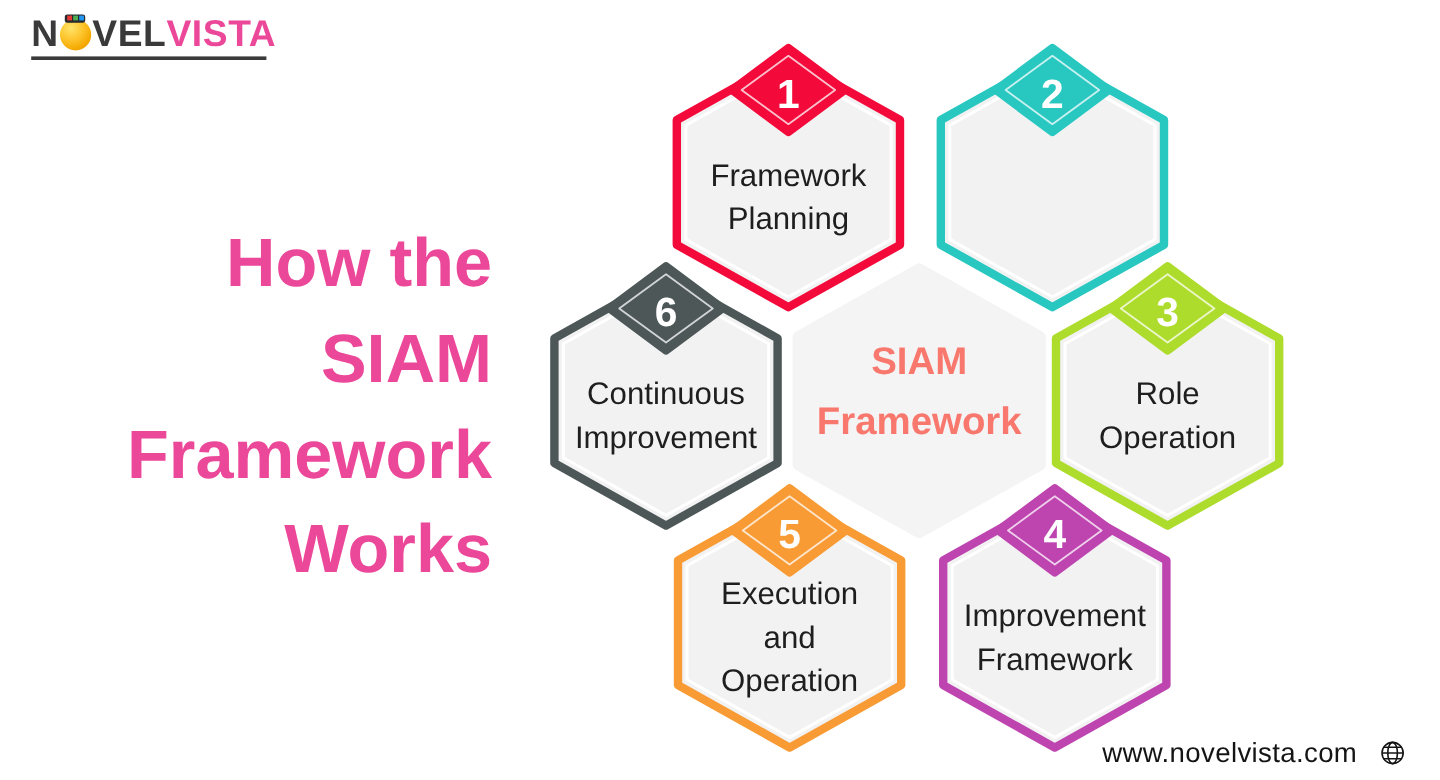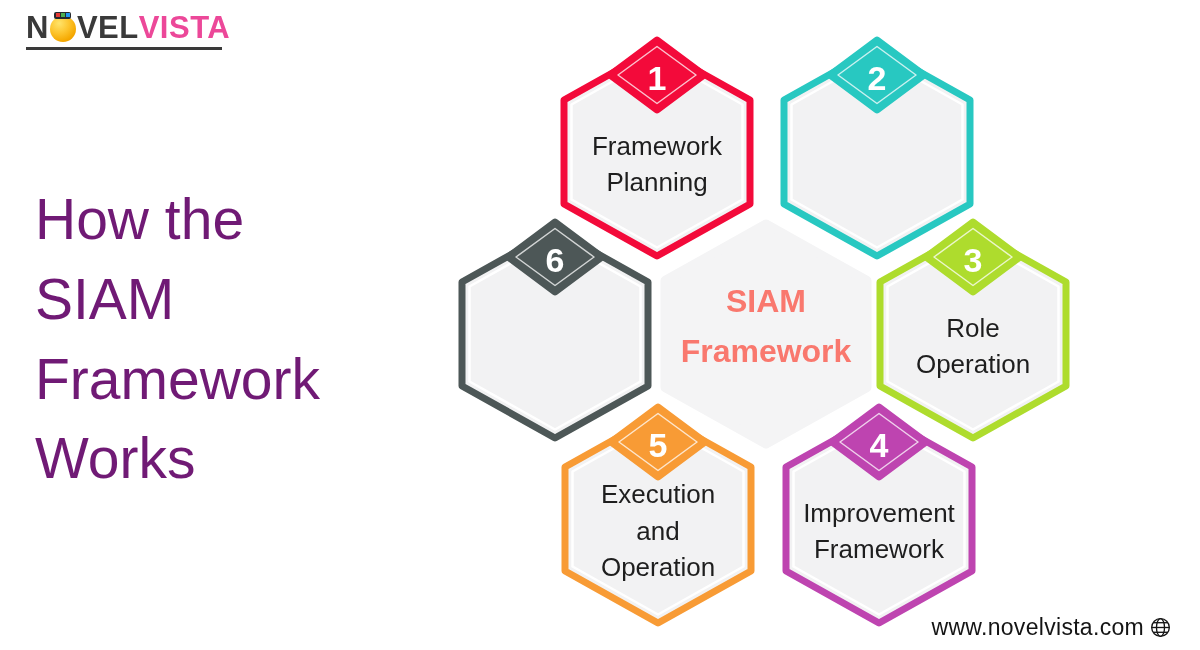--- a/index.html
+++ b/index.html
@@ -19,22 +19,22 @@
   .bulb-cap i { display:block; width:4px; height:4px; }
   .sq-r { background:#E53935; } .sq-g { background:#4CAF50; } .sq-b { background:#2196F3; }
   .bulb-ball { width:26px; height:26px; border-radius:50%;
     background:radial-gradient(circle at 35% 28%, #FFE46B 0%, #FDC630 38%, #F5A800 72%, #E08E00 100%); }
   .logo-line { height:2.5px; background:#3A3A3A; margin:4px 0 5px 0; width:196px; }
   .logo-tagline { font-size:17px; color:#3F3F3F; letter-spacing:.8px; font-weight:500; }
 
   
   .title {
     position:absolute; left:35px; top:180px; width:375px;
-    font-size:57px; font-weight:normal; color:#701a75;
-    line-height:1.4; text-align:left; white-space:pre-line; letter-spacing:0;
+    font-size:57px; font-weight:bold; color:#ec4899;
+    line-height:1.4; text-align:right; white-space:pre-line; letter-spacing:0;
   }
 
   
   .tile { position:absolute; width:220px; height:240px; }
   .tile svg { position:absolute; left:0; top:0; width:220px; height:240px; overflow:visible; }
   .t-center { left:656px; top:214px; }
   .t1 { left:547px; top:32px; }
   .t2 { left:767px; top:32px; }
   .t3 { left:863px; top:214px; }
   .t4 { left:769px; top:399px; }
@@ -56,21 +56,21 @@
     font-size:26px; line-height:1.4; color:#1E1E1E;
   }
   .label-center {
     position:absolute; left:10px; right:10px; top:0; height:226px;
     display:flex; align-items:center; justify-content:center;
     text-align:center; white-space:pre-line;
     font-size:32px; font-weight:bold; line-height:1.55; color:#F9786E;
   }
 
   
-  .footer { position:absolute; right:28px; bottom:9px; display:flex; align-items:center; gap:5px; }
+  .footer { position:absolute; right:28px; bottom:9px; display:flex; align-items:center; gap:18px; }
   .footer-url { font-size:23px; color:#141414; letter-spacing:.3px; }
   .globe { width:23px; height:23px; }
   .globe * { stroke:#141414; stroke-width:1.4; fill:none; }
 </style>
 </head>
 <body>
 
 <div class="logo">
   <div class="logo-row">
     <span class="logo-dark">N</span>
@@ -161,20 +161,22 @@
 </div>
 
 <div class="tile t6">
   <svg viewBox="0 0 220 240">
     <path class="hexbody" d="M110 16 L203 68 L203 172 L110 224 L17 172 L17 68 Z" stroke="#4D5757"></path>
     <path class="hexline" d="M110 24.5 L195.5 72.5 L195.5 167.5 L110 215.5 L24.5 167.5 L24.5 72.5 Z"></path>
     <path class="diamond" d="M110 8 L157 43 L110 78 L63 43 Z" fill="#4D5757" stroke="#4D5757"></path>
     <path class="diamondline" d="M110 14.5 L149 43 L110 71.5 L71 43 Z"></path>
     <text class="num" x="110" y="58">6</text>
   </svg>
+  <div class="label">Continuous
+Improvement</div>
 </div>
 
 <div class="footer">
   <span class="footer-url">www.novelvista.com</span>
   <svg class="globe" viewBox="0 0 24 24">
     <circle cx="12" cy="12" r="9.2"></circle>
     <ellipse cx="12" cy="12" rx="4.2" ry="9.2"></ellipse>
     <line x1="2.8" y1="12" x2="21.2" y2="12"></line>
     <line x1="4.2" y1="7" x2="19.8" y2="7"></line>
     <line x1="4.2" y1="17" x2="19.8" y2="17"></line>

